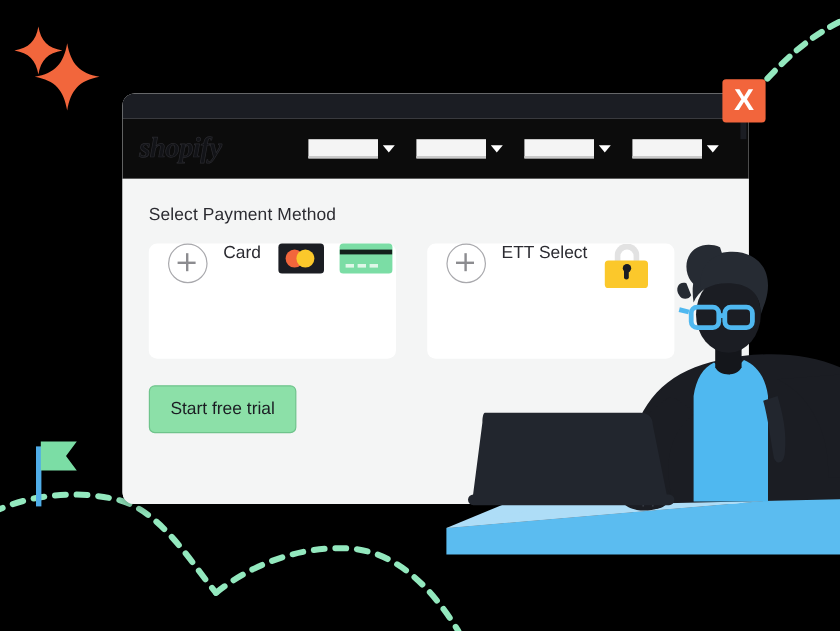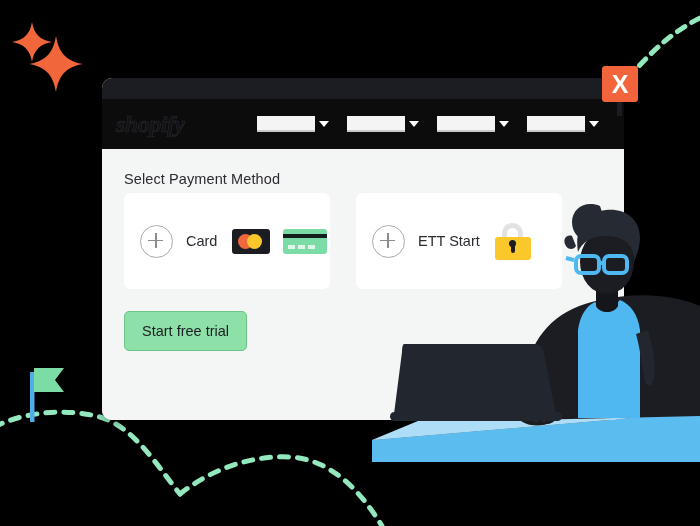--- a/index.html
+++ b/index.html
@@ -39,27 +39,27 @@
   }
   #navmenus{display:flex;align-items:center;gap:18px;}
   .navitem{display:flex;align-items:center;gap:4px;}
   .navbox{
     width:58px;height:14px;background:#F4F4F4;
     border-bottom:2px solid #C9C9C9;
   }
   .chev{width:0;height:0;border-left:5px solid transparent;border-right:5px solid transparent;border-top:6px solid #FFFFFF;}
 
   #content{padding:16px 22px 0 22px;background:#F4F5F5;height:271px;box-sizing:border-box;}
-  #page-title{font-size:14.5px;color:#2B2B31;letter-spacing:.1px;margin:6px 0 6px 0;}
+  #page-title{font-size:14.5px;color:#2B2B31;letter-spacing:.1px;margin:6px 0 16px 0;}
 
   #methods{display:flex;gap:26px;}
   .method-card{
     background:#FFFFFF;border-radius:7px;
     width:206px;height:96px;
-    display:flex;align-items:center;
+    display:flex;align-items:flex-start;
     padding:0 16px;box-sizing:border-box;
     gap:13px;
   }
   .plus-circle{
     width:31px;height:31px;border-radius:50%;
     border:1.3px solid #A9A9AD;flex:none;position:relative;
   }
   .plus-circle::before,.plus-circle::after{
     content:"";position:absolute;background:#8C8C90;
   }
@@ -187,21 +187,21 @@
           <div class="cc-card">
             <div class="stripe"></div>
             <div class="n n1"></div>
               <div class="n n2"></div>
               <div class="n n3"></div>
           </div>
         </div>
 
         <div class="method-card">
           <div class="plus-circle"></div>
-          <div class="method-label">ETT Start</div>
+          <div class="method-label">ETT Select</div>
           <div class="lock">
             <div class="shackle"></div>
             <div class="body"></div>
             <div class="hole"></div>
           </div>
         </div>
 
       </div>
 
       <button id="cta">Start free trial</button>

